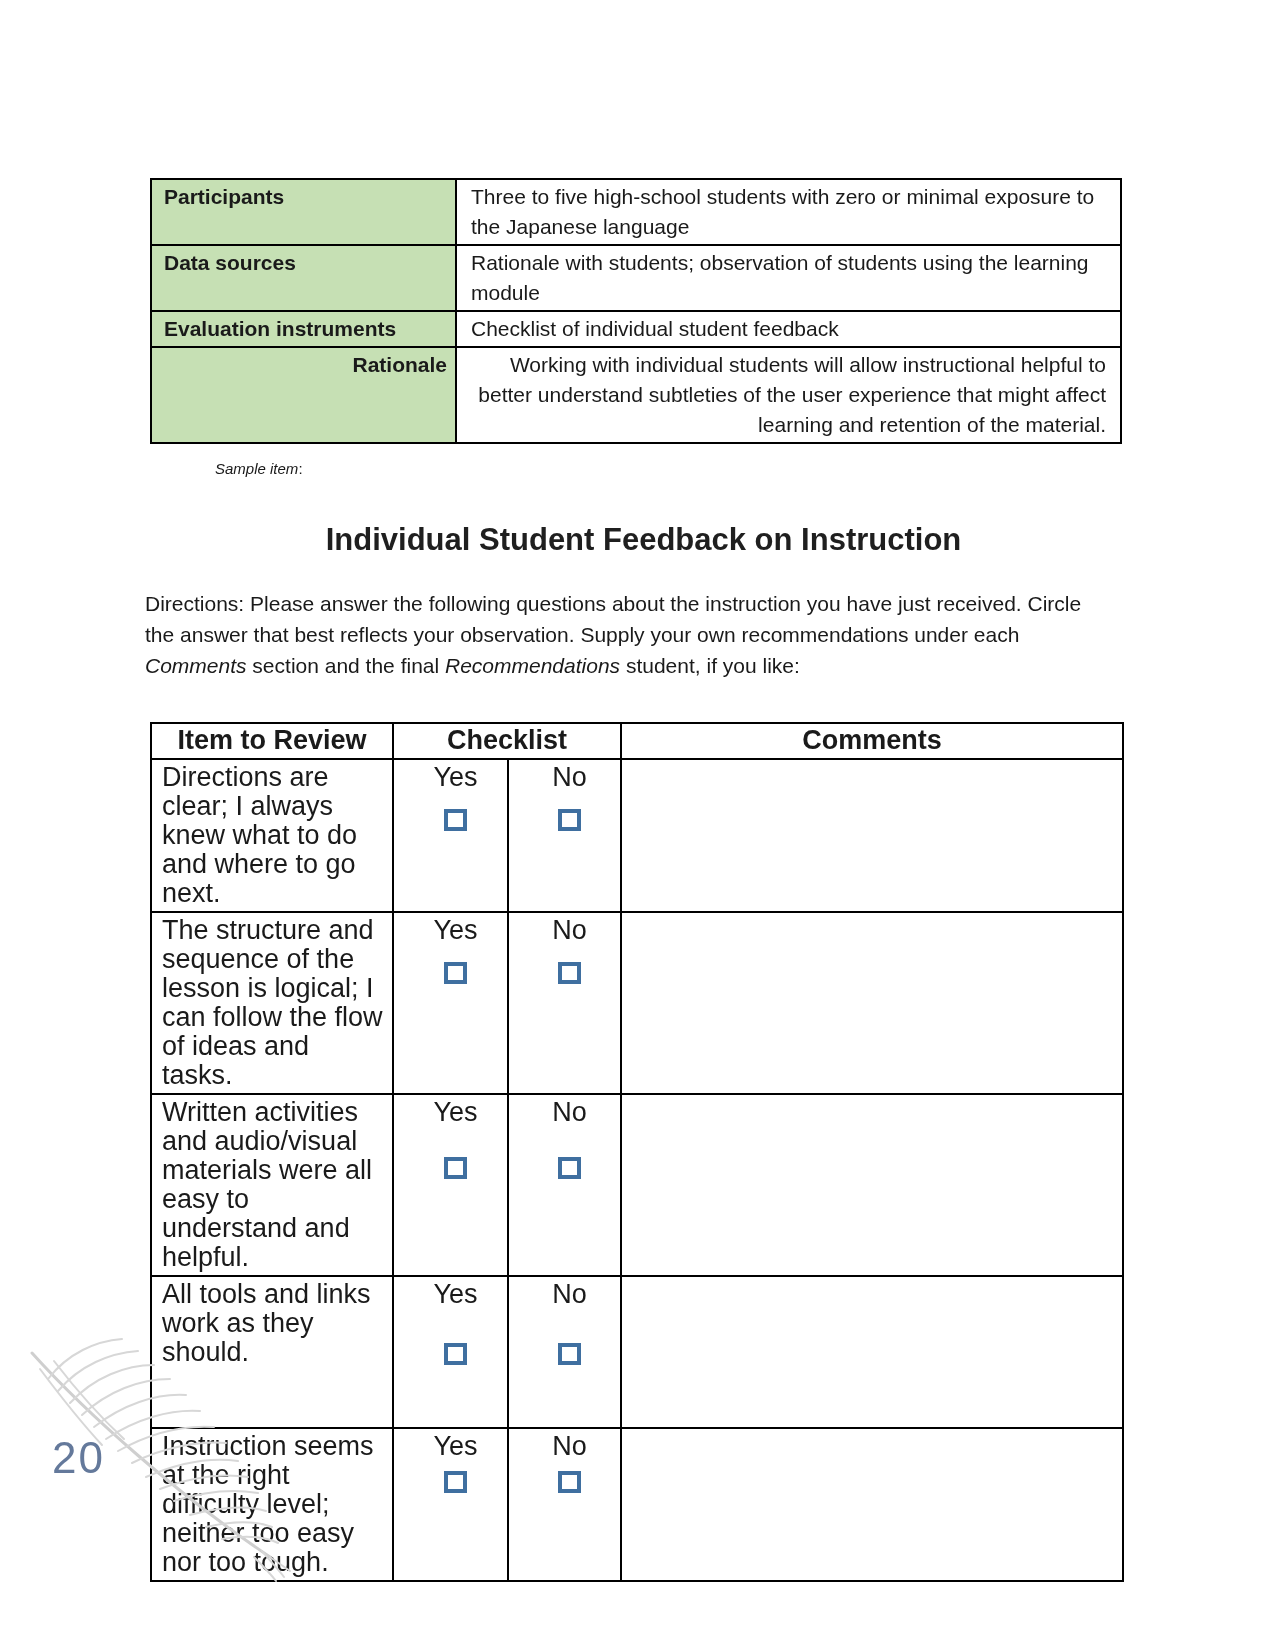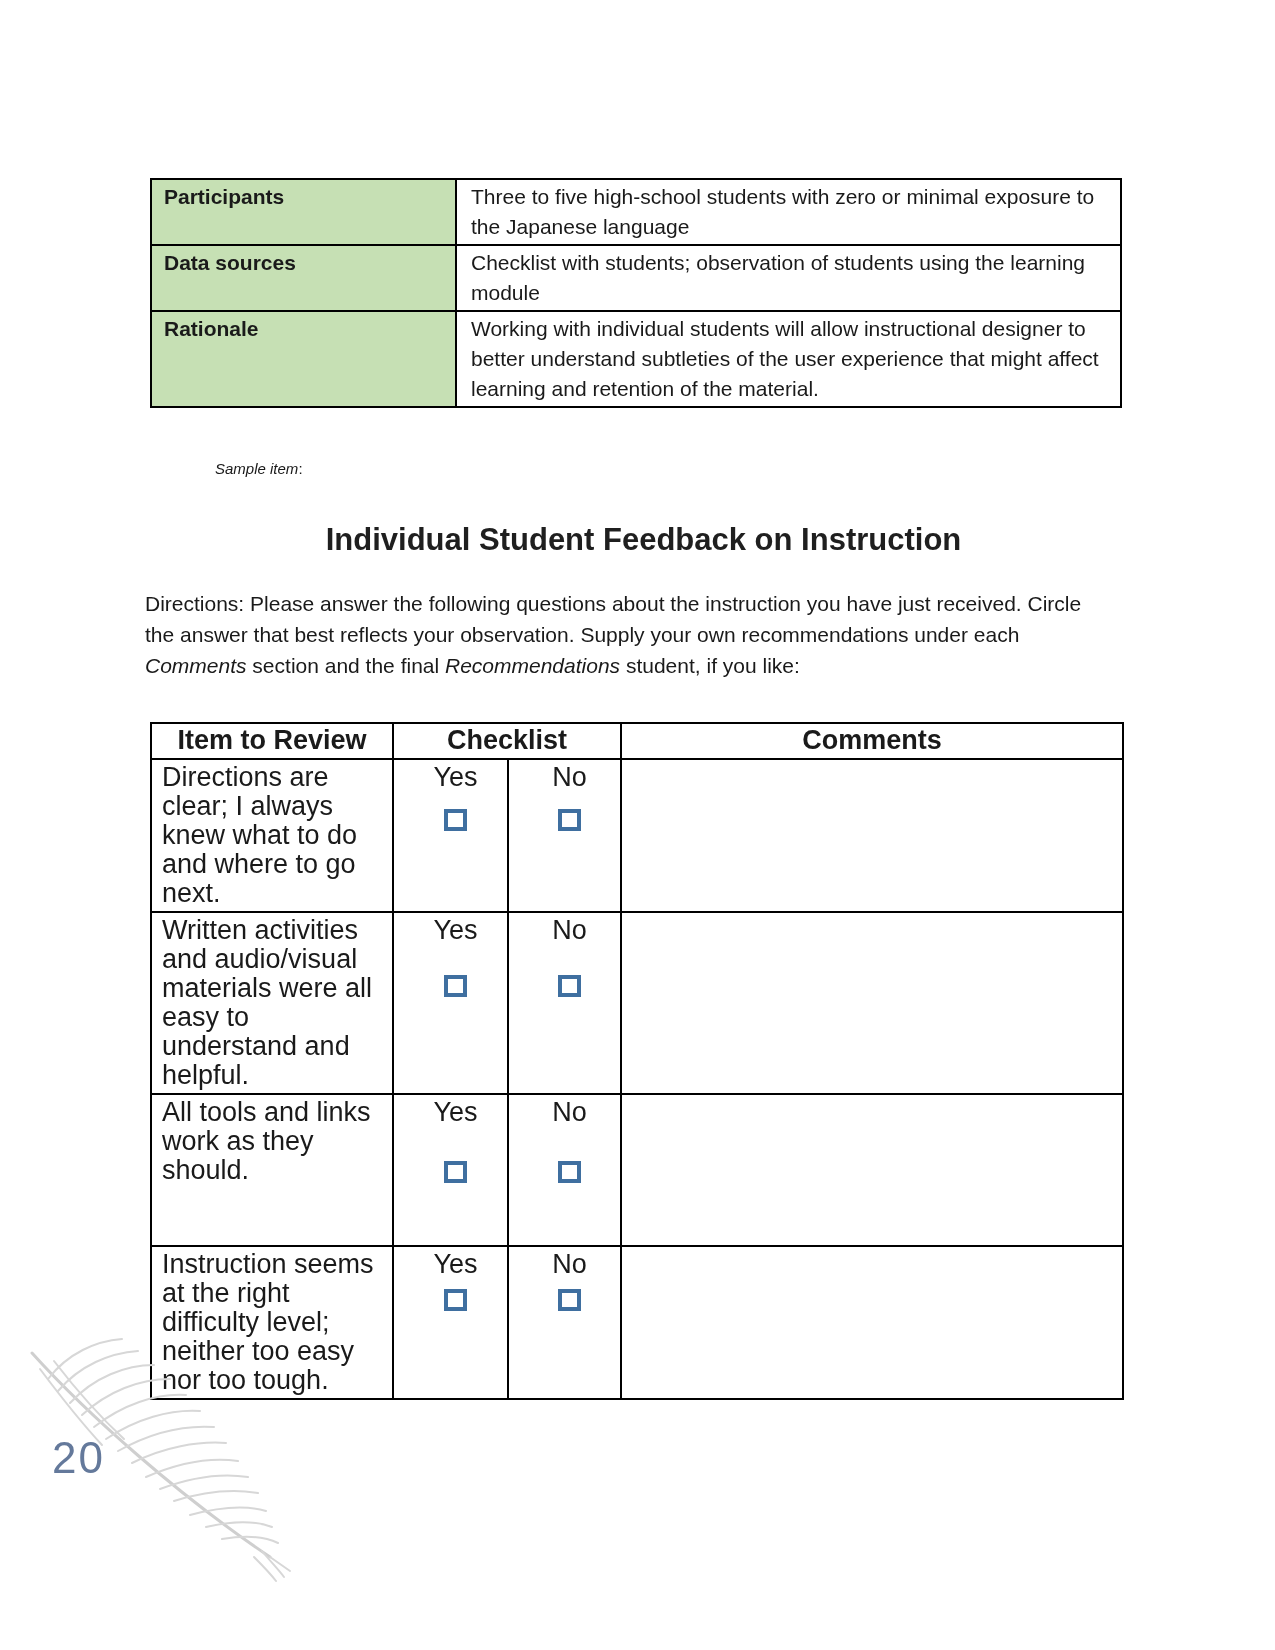--- a/index.html
+++ b/index.html
@@ -104,25 +104,29 @@
 <div class="page">
 
   <table class="summary-table">
     <tbody>
         <tr>
       <td class="label-cell">Participants</td>
       <td class="value-cell">Three to five high-school students with zero or minimal exposure to the Japanese language</td>
     </tr>
     <tr>
       <td class="label-cell">Data sources</td>
-      <td class="value-cell">Checklist with students; observation of students using the learning module</td>
+      <td class="value-cell">Rationale with students; observation of students using the learning module</td>
+    </tr>
+    <tr>
+      <td class="label-cell">Evaluation instruments</td>
+      <td class="value-cell">Checklist of individual student feedback</td>
     </tr>
     <tr>
       <td class="label-cell">Rationale</td>
-      <td class="value-cell">Working with individual students will allow instructional designer to better understand subtleties of the user experience that might affect learning and retention of the material.</td>
+      <td class="value-cell">Working with individual students will allow instructional helpful to better understand subtleties of the user experience that might affect learning and retention of the material.</td>
     </tr>
   </tbody>
     </table>
 
   <div class="sample-item"><span>Sample item</span><span class="colon">:</span></div>
 
   <h1 class="form-title">Individual Student Feedback on Instruction</h1>
 
   <p class="directions"><span>Directions: Please answer the following questions about the instruction you have just received. Circle the answer that best reflects your observation. Supply your own recommendations under each </span><em>Comments</em><span> section and the final </span><em>Recommendations</em><span> student, if you like:</span></p>
 
@@ -150,20 +154,36 @@
       </td>
       <td class="check-cell">
         <div class="opt">
           <span>No</span>
           <span class="checkbox"></span>
         </div>
       </td>
       <td class="comments-cell"></td>
     </tr>
 
+    <tr class="r2">
+      <td class="item-cell">The structure and sequence of the lesson is logical; I can follow the flow of ideas and tasks.</td>
+      <td class="check-cell">
+        <div class="opt">
+          <span>Yes</span>
+          <span class="checkbox"></span>
+        </div>
+      </td>
+      <td class="check-cell">
+        <div class="opt">
+          <span>No</span>
+          <span class="checkbox"></span>
+        </div>
+      </td>
+      <td class="comments-cell"></td>
+    </tr>
 
     <tr class="r3">
       <td class="item-cell">Written activities and audio/visual materials were all easy to understand and helpful.</td>
       <td class="check-cell">
         <div class="opt" style="gap:30px;">
           <span>Yes</span>
           <span class="checkbox"></span>
         </div>
       </td>
       <td class="check-cell">

